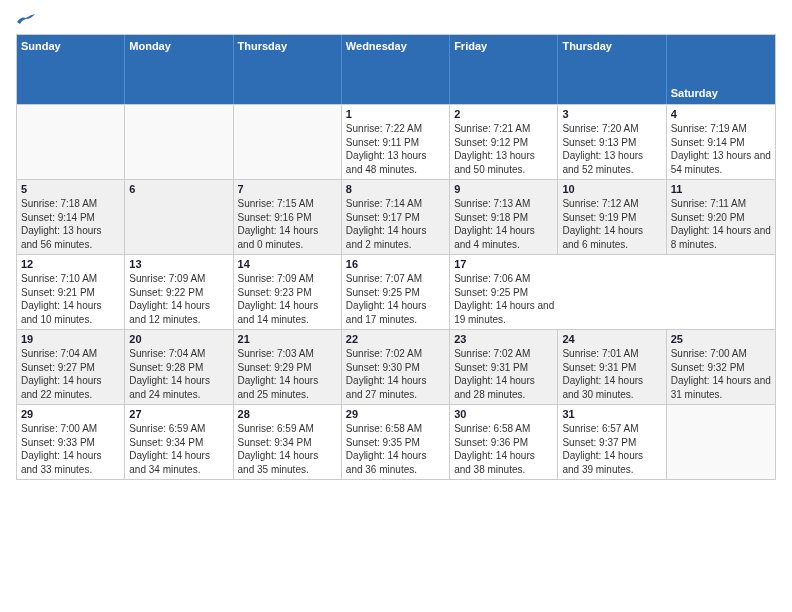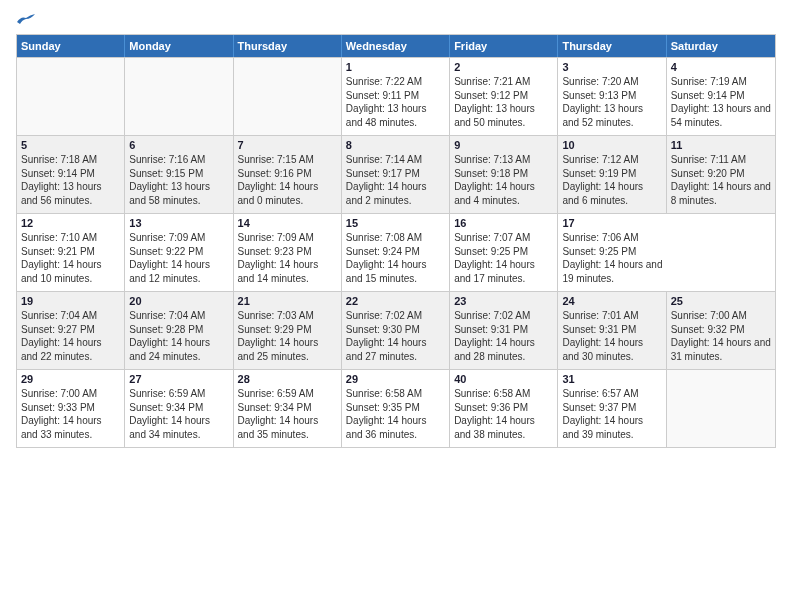--- a/index.html
+++ b/index.html
@@ -62,21 +62,21 @@
       background: #2e6db4;
     }
     .cal-header-cell {
       color: #fff;
       font-size: 11px;
       font-weight: bold;
       padding: 5px 4px;
       text-align: left;
       border-right: 1px solid #4a8fd4;
     }
-    .cal-header-cell:last-child { border-right: none; }
+    .cal-header-cell:last-child { border-right: none; margin-top: 47px; }
     .cal-body {
       display: flex;
       flex-direction: column;
       flex: 1;
     }
     .cal-row {
       display: grid;
       grid-template-columns: repeat(7, 1fr);
       flex: 1;
       border-top: 1px solid #ccc;
@@ -157,21 +157,20 @@
             <div class="day-info">Sunrise: 7:19 AM<br>Sunset: 9:14 PM<br>Daylight: 13 hours and 54 minutes.</div>
           </div>
         </div>
         <div class="cal-row">
           <div class="cal-cell shaded">
             <div class="day-num">5</div>
             <div class="day-info">Sunrise: 7:18 AM<br>Sunset: 9:14 PM<br>Daylight: 13 hours and 56 minutes.</div>
           </div>
           <div class="cal-cell shaded">
             <div class="day-num">6</div>
-            <div class="day-info">Sunrise: 7:16 AM<br>Sunset: 9:15 PM<br>Daylight: 13 hours and 58 minutes.</div>
           </div>
           <div class="cal-cell shaded">
             <div class="day-num">7</div>
             <div class="day-info">Sunrise: 7:15 AM<br>Sunset: 9:16 PM<br>Daylight: 14 hours and 0 minutes.</div>
           </div>
           <div class="cal-cell shaded">
             <div class="day-num">8</div>
             <div class="day-info">Sunrise: 7:14 AM<br>Sunset: 9:17 PM<br>Daylight: 14 hours and 2 minutes.</div>
           </div>
           <div class="cal-cell shaded">
@@ -194,24 +193,20 @@
           </div>
           <div class="cal-cell">
             <div class="day-num">13</div>
             <div class="day-info">Sunrise: 7:09 AM<br>Sunset: 9:22 PM<br>Daylight: 14 hours and 12 minutes.</div>
           </div>
           <div class="cal-cell">
             <div class="day-num">14</div>
             <div class="day-info">Sunrise: 7:09 AM<br>Sunset: 9:23 PM<br>Daylight: 14 hours and 14 minutes.</div>
           </div>
           <div class="cal-cell">
-            <div class="day-num">15</div>
-            <div class="day-info">Sunrise: 7:08 AM<br>Sunset: 9:24 PM<br>Daylight: 14 hours and 15 minutes.</div>
-          </div>
-          <div class="cal-cell">
             <div class="day-num">16</div>
             <div class="day-info">Sunrise: 7:07 AM<br>Sunset: 9:25 PM<br>Daylight: 14 hours and 17 minutes.</div>
           </div>
           <div class="cal-cell">
             <div class="day-num">17</div>
             <div class="day-info">Sunrise: 7:06 AM<br>Sunset: 9:25 PM<br>Daylight: 14 hours and 19 minutes.</div>
           </div>
         </div>
         <div class="cal-row">
           <div class="cal-cell shaded">
@@ -254,21 +249,21 @@
           </div>
           <div class="cal-cell">
             <div class="day-num">28</div>
             <div class="day-info">Sunrise: 6:59 AM<br>Sunset: 9:34 PM<br>Daylight: 14 hours and 35 minutes.</div>
           </div>
           <div class="cal-cell">
             <div class="day-num">29</div>
             <div class="day-info">Sunrise: 6:58 AM<br>Sunset: 9:35 PM<br>Daylight: 14 hours and 36 minutes.</div>
           </div>
           <div class="cal-cell">
-            <div class="day-num">40</div>
+            <div class="day-num">30</div>
             <div class="day-info">Sunrise: 6:58 AM<br>Sunset: 9:36 PM<br>Daylight: 14 hours and 38 minutes.</div>
           </div>
           <div class="cal-cell">
             <div class="day-num">31</div>
             <div class="day-info">Sunrise: 6:57 AM<br>Sunset: 9:37 PM<br>Daylight: 14 hours and 39 minutes.</div>
           </div>
           <div class="cal-cell empty"></div>
         </div>
       </div>
   </div>

